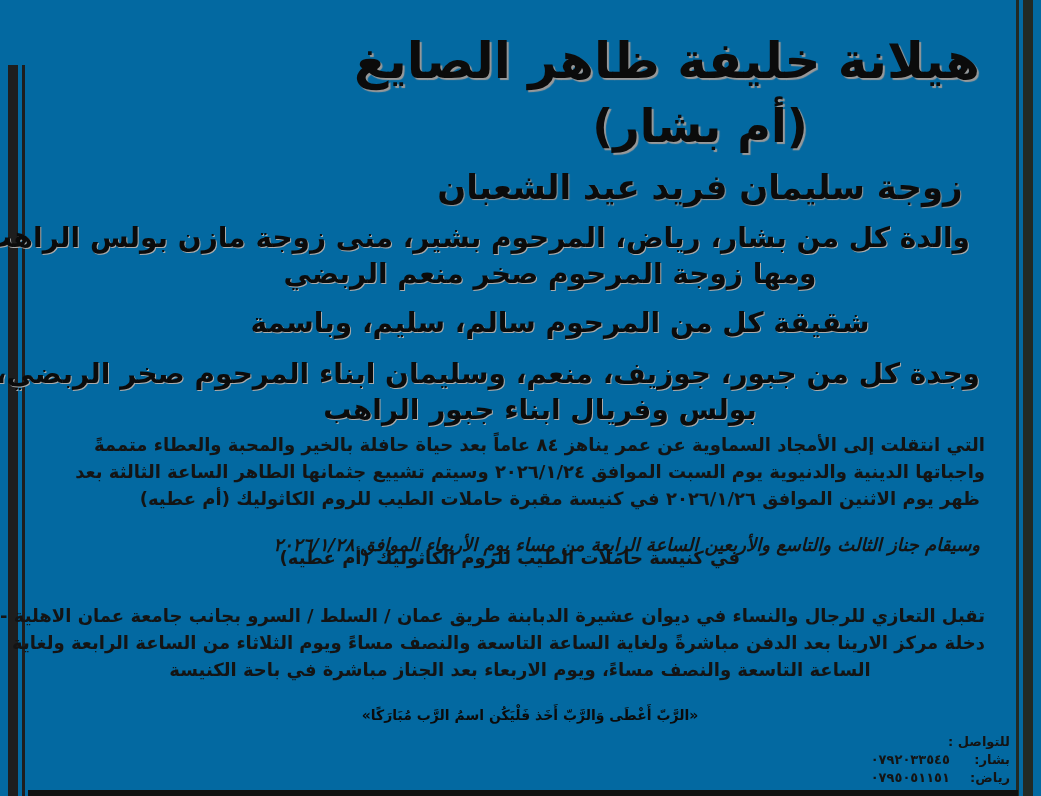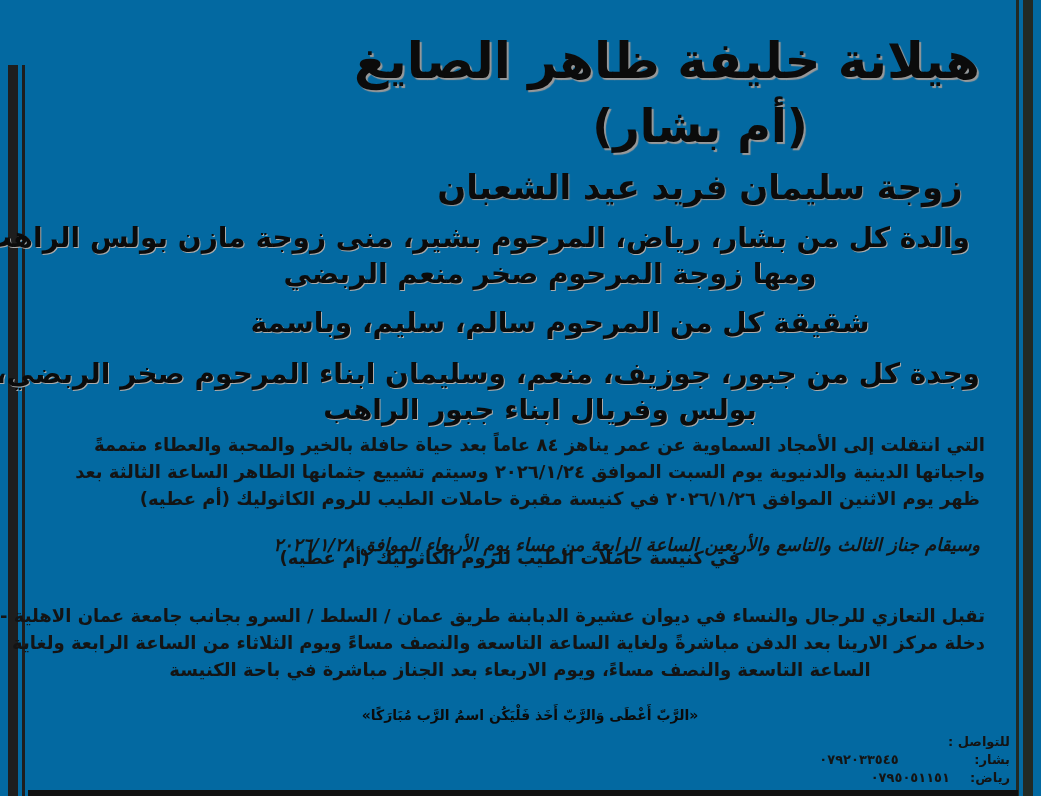--- a/index.html
+++ b/index.html
@@ -117,17 +117,17 @@
   <div class="line body-text" style="left:300px; width:440px; top:545px; text-align:center;">في كنيسة حاملات الطيب للروم الكاثوليك (أم عطيه)</div>
 
   <div class="line body-text" style="left:25px; width:960px; top:603px;">تقبل التعازي للرجال والنساء في ديوان عشيرة الدبابنة طريق عمان / السلط / السرو بجانب جامعة عمان الاهلية -</div>
   <div class="line body-text" style="left:25px; width:960px; top:630px;">دخلة مركز الارينا بعد الدفن مباشرةً ولغاية الساعة التاسعة والنصف مساءً ويوم الثلاثاء من الساعة الرابعة ولغاية</div>
   <div class="line body-text" style="left:160px; width:720px; top:657px; text-align:center;">الساعة التاسعة والنصف مساءً، ويوم الاربعاء بعد الجناز مباشرة في باحة الكنيسة</div>
 
   <div class="line quote">«الرَّبّ أَعْطَى وَالرَّبّ أَخَذ فَلْيَكُن اسمُ الرَّب مُبَارَكًا»</div>
 
   <div class="contact" style="left:900px; width:110px; top:732px;">للتواصل :</div>
   <div class="contact" style="left:950px; width:60px; top:750px;">بشار:</div>
-  <div class="contact" style="left:804px; width:110px; top:750px; direction:ltr; text-align:center;">٠٧٩٢٠٣٣٥٤٥</div>
+  <div class="contact" style="left:840px; width:110px; top:750px; direction:ltr; text-align:right;">٠٧٩٢٠٣٣٥٤٥</div>
   <div class="contact" style="left:950px; width:60px; top:768px;">رياض:</div>
   <div class="contact" style="left:840px; width:110px; top:768px; direction:ltr; text-align:right;">٠٧٩٥٠٥١١٥١</div>
 
 </div>
 
 </body></html>

